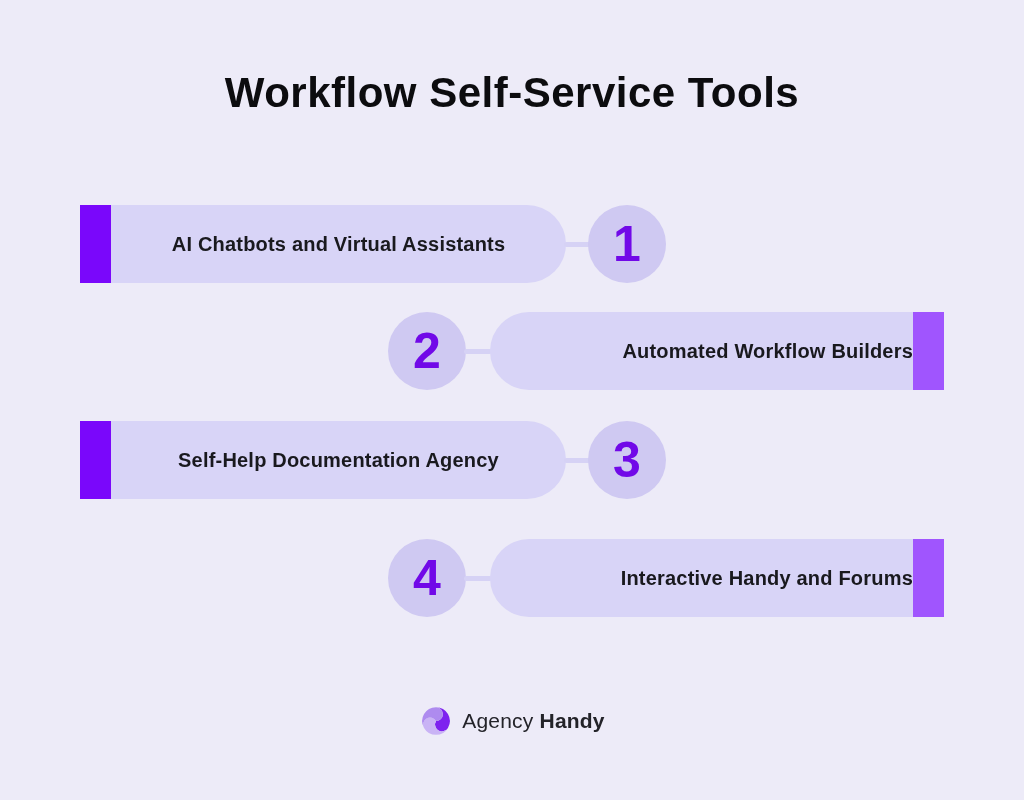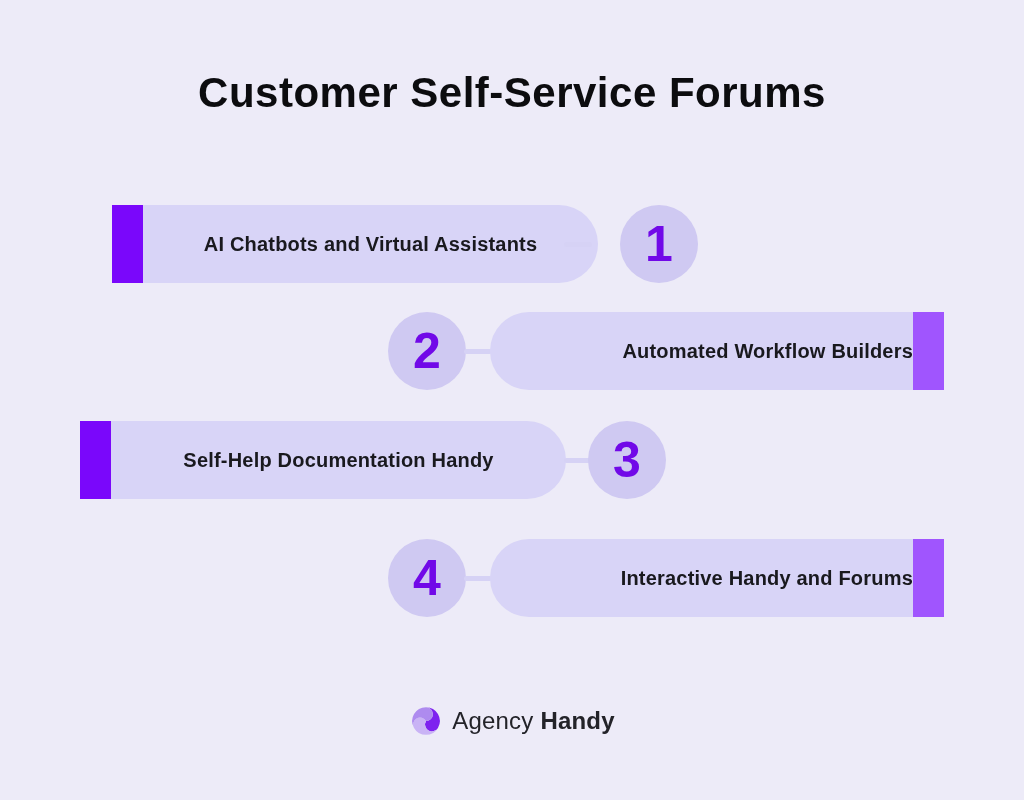--- a/index.html
+++ b/index.html
@@ -32,46 +32,46 @@
     font-size:20px;font-weight:700;color:var(--text);letter-spacing:.2px;
     white-space:nowrap;
   }
   .num-circle{
     position:absolute;width:78px;height:78px;border-radius:50%;background:var(--circle);
     display:flex;align-items:center;justify-content:center;
   }
   .num{font-size:50px;font-weight:800;color:var(--number);line-height:1;}
   .connector{position:absolute;height:5px;background:var(--connector);border-radius:3px;}
   
-  .r1 .pill,.r1 .num-circle{top:205px;margin-left:32px;} .r1 .connector{top:242px;}
+  .r1 .pill,.r1 .num-circle{top:205px;} .r1 .connector{top:242px;}
   .r2 .pill,.r2 .num-circle{top:312px;} .r2 .connector{top:349px;}
   .r3 .pill,.r3 .num-circle{top:421px;} .r3 .connector{top:458px;}
   .r4 .pill,.r4 .num-circle{top:539px;} .r4 .connector{top:576px;}
   
   .row.left-row .connector{left:564px;width:28px;}
   .row.left-row .num-circle{left:588px;}
   .row.right-row .num-circle{left:388px;}
   .row.right-row .connector{left:464px;width:28px;}
   .footer{
     position:absolute;top:702px;left:0;width:100%;height:38px;
     display:flex;align-items:center;justify-content:center;gap:9px;
   }
   .logo-mark{width:34px;height:34px;display:block;}
   .petal-dark{fill:var(--logo-dark);}
   .petal-medium{fill:var(--logo-medium);}
   .petal-light{fill:var(--logo-light);}
-  .brand{font-size:24px;color:var(--footer-text);letter-spacing:.2px;white-space:nowrap;}
+  .brand{font-size:21px;color:var(--footer-text);letter-spacing:.2px;white-space:nowrap;}
   .brand .bold{font-weight:700;}
 </style>
 </head>
 <body>
 
 <div class="canvas">
 
-  <h1 class="title">Customer Self-Service Forums</h1>
+  <h1 class="title">Workflow Self-Service Tools</h1>
 
   <div class="row left-row r1">
     <div class="pill left-side">
       <span class="accent-bar"></span>
       <span class="pill-label">AI Chatbots and Virtual Assistants</span>
     </div>
     <div class="connector"></div>
     <div class="num-circle">
       <span class="num">1</span>
     </div>
@@ -84,21 +84,21 @@
     <div class="connector"></div>
     <div class="pill right-side">
       <span class="accent-bar"></span>
       <span class="pill-label">Automated Workflow Builders</span>
     </div>
   </div>
 
   <div class="row left-row r3">
     <div class="pill left-side">
       <span class="accent-bar"></span>
-      <span class="pill-label">Self-Help Documentation Handy</span>
+      <span class="pill-label">Self-Help Documentation Agency</span>
     </div>
     <div class="connector"></div>
     <div class="num-circle">
       <span class="num">3</span>
     </div>
   </div>
 
   <div class="row right-row r4">
     <div class="num-circle">
       <span class="num">4</span>

